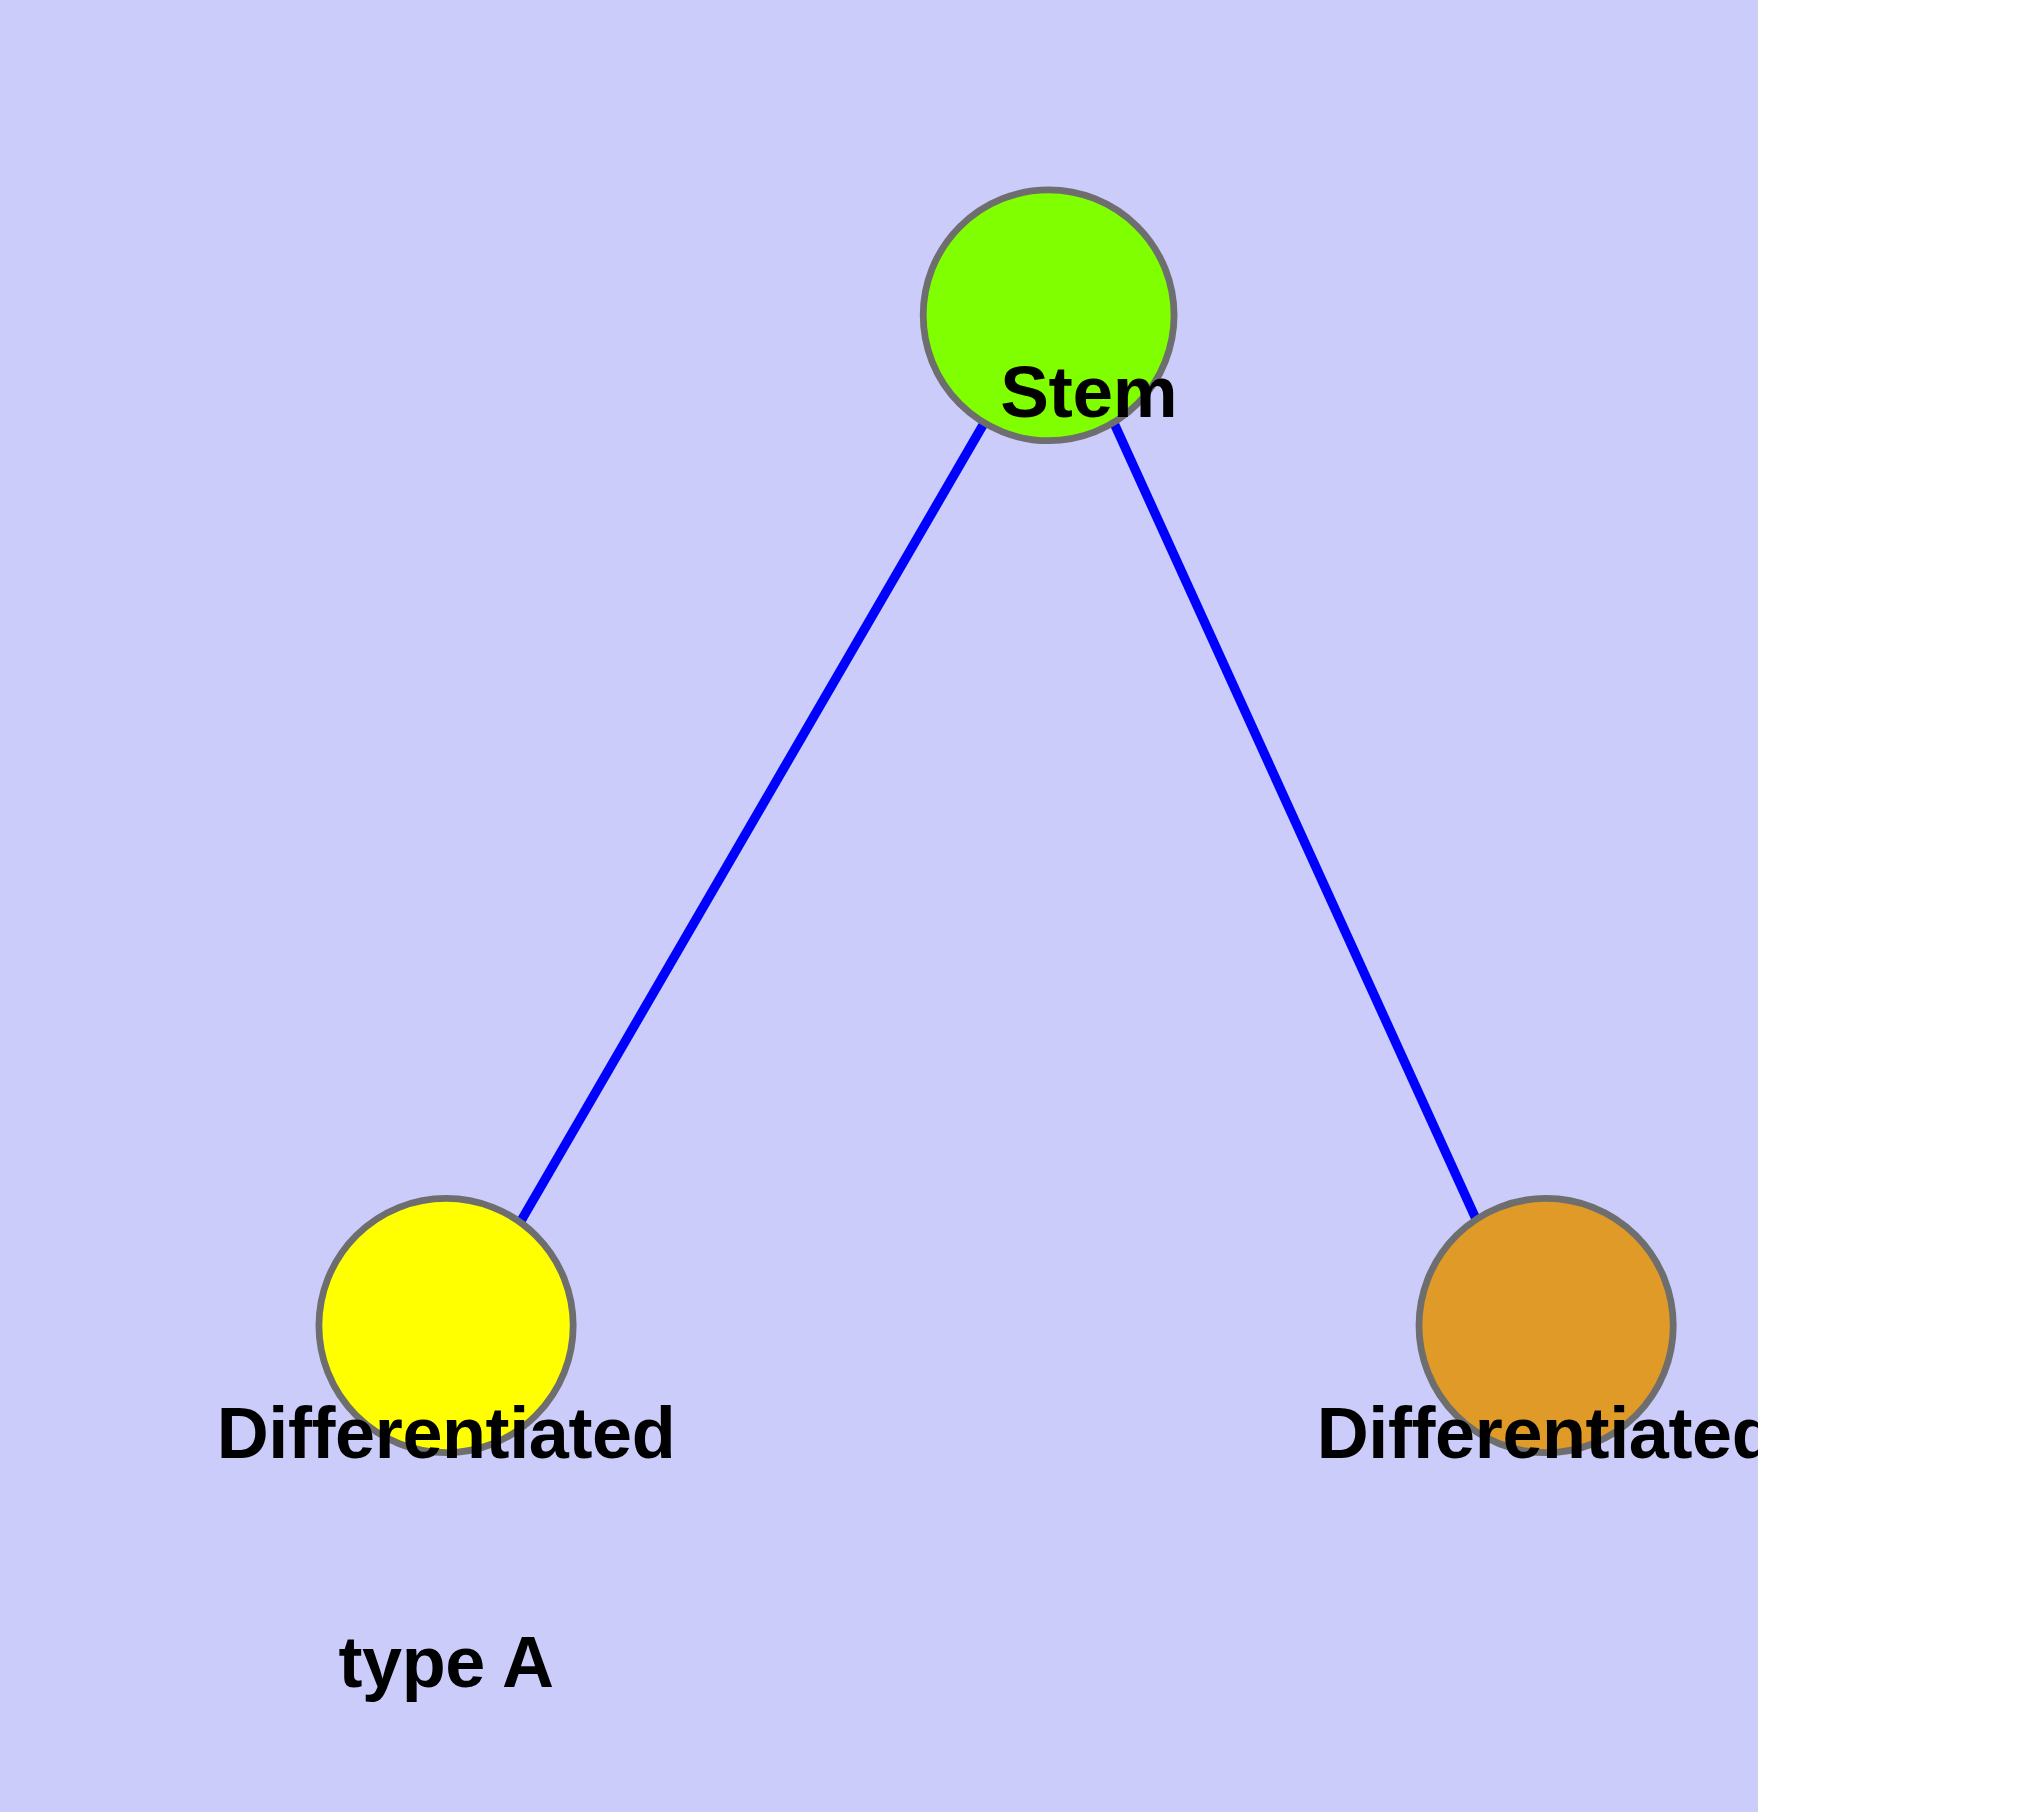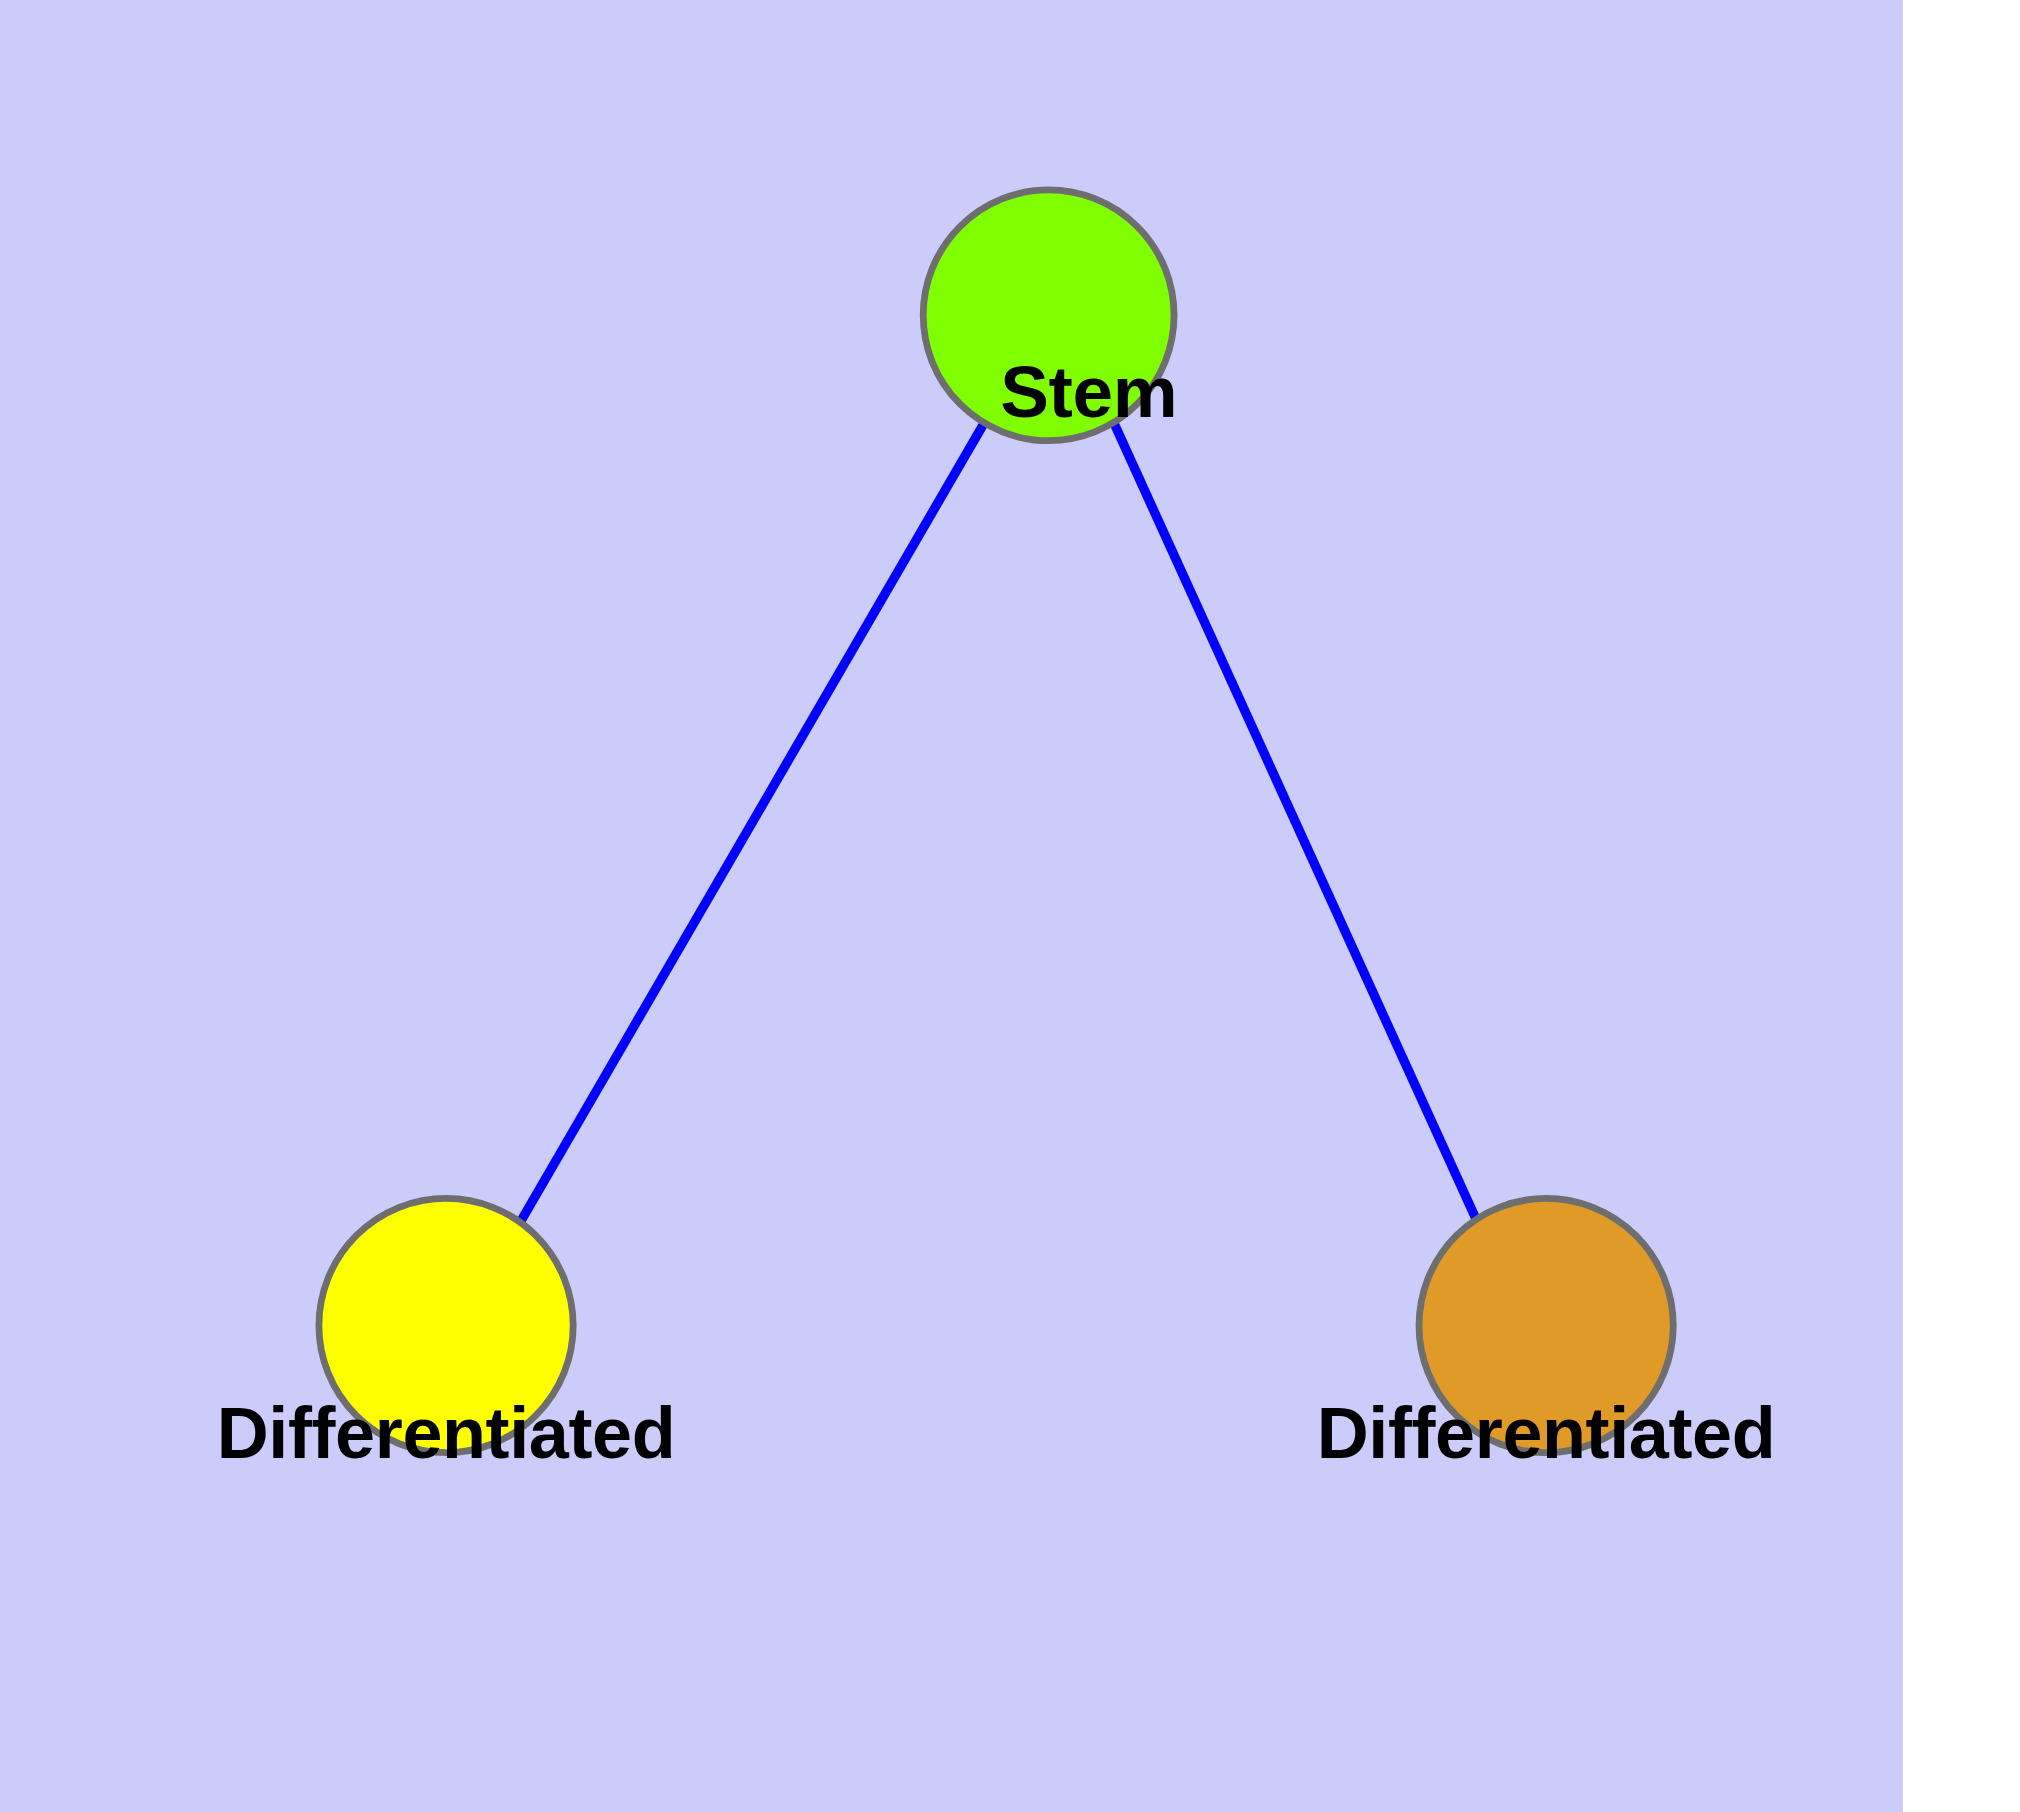--- a/index.html
+++ b/index.html
@@ -39,40 +39,41 @@
     letter-spacing: -0.4px;
   }
   .label-leaf {
     font-size: 72px;
     letter-spacing: -0.4px;
   }
 </style>
 </head>
 <body>
 
-<div id="canvas" style="width: 1903px; height: 1812px; background: rgb(204, 204, 250);">
+<div id="canvas" style="width: 1758px; height: 1812px; background: rgb(204, 204, 250);">
 
   <svg id="graph-svg" viewBox="0 0 2384 2138">
     <g>
       <line x1="1161" y1="499" x2="613" y2="1443" stroke="#0000ff" stroke-width="11" stroke-linecap="butt"></line>
       <line x1="1314" y1="499" x2="1742" y2="1440" stroke="#0000ff" stroke-width="11" stroke-linecap="butt"></line>
     </g>
     <g>
       <circle cx="526" cy="1564" r="150" fill="#ffff00" stroke="#6e6e6e" stroke-width="8"></circle>
       <circle cx="1824" cy="1564" r="150" fill="#e09a28" stroke="#6e6e6e" stroke-width="8"></circle>
       <circle cx="1237" cy="372" r="148" fill="#7fff00" stroke="#6e6e6e" stroke-width="8"></circle>
     </g>
   </svg>
 
   <div class="node-label label-root" style="left: 625px; top: 276px; width: 848px; color: rgb(0, 0, 0);">
     <span>Stem</span>
   </div>
 
   <div class="node-label label-leaf" style="left: 22px; top: 1242px; width: 848px; color: rgb(0, 0, 0);">
     <div>Differentiated</div>
+    <div>type A</div>
   </div>
 
   <div class="node-label label-leaf" style="left: 1122px; top: 1242px; width: 848px; color: rgb(0, 0, 0);">
     <div>Differentiated</div>
   </div>
 
 </div>
 
 
 </body></html>

